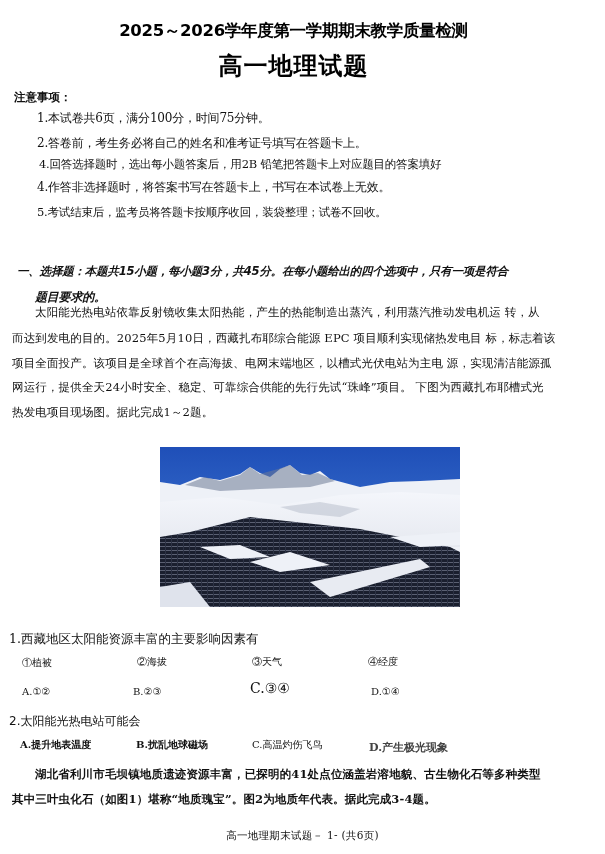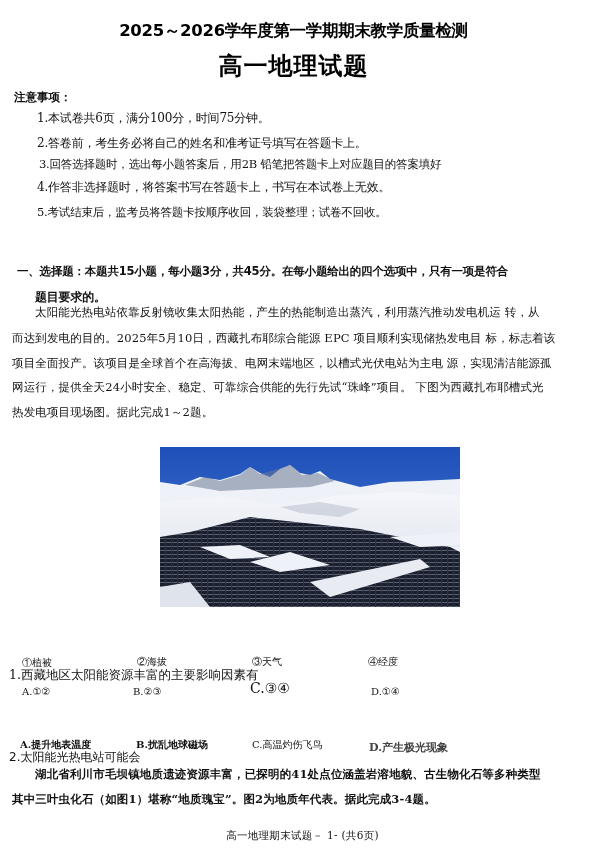--- a/index.html
+++ b/index.html
@@ -13,43 +13,43 @@
     left: 0; width: 587px; text-align: center;
     font-family: "DejaVu Sans", "Liberation Sans", sans-serif;
     font-weight: bold; color: #000;
   }
   .t1 { top: 20px; font-size: 16.5px; letter-spacing: -0.3px; }
   .t2 { top: 50px; font-size: 24px; letter-spacing: 1px; }
   .notice-h { left: 14px; top: 90px; font-size: 11.5px; font-weight: bold; font-family: "DejaVu Sans", sans-serif; }
   .notice { font-size: 12px; letter-spacing: -0.2px; }
   .sec {
     left: 17px; font-size: 11.5px; font-weight: bold;
-    font-family: "DejaVu Sans", "Liberation Sans", sans-serif; letter-spacing: -0.2px;
+    font-family: "DejaVu Sans", "Liberation Sans", sans-serif; letter-spacing: -0.2px; font-style: italic;
   }
   .para { font-size: 11.5px; letter-spacing: 0.15px; }
-  .q { font-size: 12.5px; margin-top: 36px; }
+  .q { font-size: 12.5px; }
   .opt { font-size: 10px; }
   .photo {
     position: absolute; left: 160px; top: 447px; width: 300px; height: 160px;
     overflow: hidden;
   }
   .footer { left: 0; width: 605px; text-align: center; top: 829px; font-size: 10.5px; letter-spacing: 0.3px; }
   .b { font-weight: bold; }
   .gray { color: #444; font-size: 11px; }
 </style>
 </head>
 <body>
 
 <div class="abs title t1">2025～2026学年度第一学期期末教学质量检测</div>
 <div class="abs title t2">高一地理试题</div>
 
 <div class="abs notice-h">注意事项：</div>
 <div class="abs notice" style="left:37px; top:110px;">1.本试卷共6页，满分100分，时间75分钟。</div>
 <div class="abs notice" style="left:37px; top:135px;">2.答卷前，考生务必将自己的姓名和准考证号填写在答题卡上。</div>
-<div class="abs notice" style="left:39px; top:157px; font-size:11.5px;">3.回答选择题时，选出每小题答案后，用2B  铅笔把答题卡上对应题目的答案填好</div>
+<div class="abs notice" style="left:39px; top:157px; font-size:11.5px;">4.回答选择题时，选出每小题答案后，用2B  铅笔把答题卡上对应题目的答案填好</div>
 <div class="abs notice" style="left:37px; top:179px;">4.作答非选择题时，将答案书写在答题卡上，书写在本试卷上无效。</div>
 <div class="abs notice" style="left:37px; top:205px; font-size:11.5px;">5.考试结束后，监考员将答题卡按顺序收回，装袋整理；试卷不回收。</div>
 
 <div class="abs sec" style="top:264px;">一、选择题：本题共15小题，每小题3分，共45分。在每小题给出的四个选项中，只有一项是符合</div>
 <div class="abs sec" style="left:35px; top:289px; font-size:12px;">题目要求的。</div>
 
 <div class="abs para" style="left:35px; top:305px;">太阳能光热电站依靠反射镜收集太阳热能，产生的热能制造出蒸汽，利用蒸汽推动发电机运 转，从</div>
 <div class="abs para" style="left:12px; top:331px;">而达到发电的目的。2025年5月10日，西藏扎布耶综合能源 EPC  项目顺利实现储热发电目 标，标志着该</div>
 <div class="abs para" style="left:12px; top:356px;">项目全面投产。该项目是全球首个在高海拔、电网末端地区，以槽式光伏电站为主电 源，实现清洁能源孤</div>
 <div class="abs para" style="left:12px; top:380px;">网运行，提供全天24小时安全、稳定、可靠综合供能的先行先试“珠峰”项目。 下图为西藏扎布耶槽式光</div>

